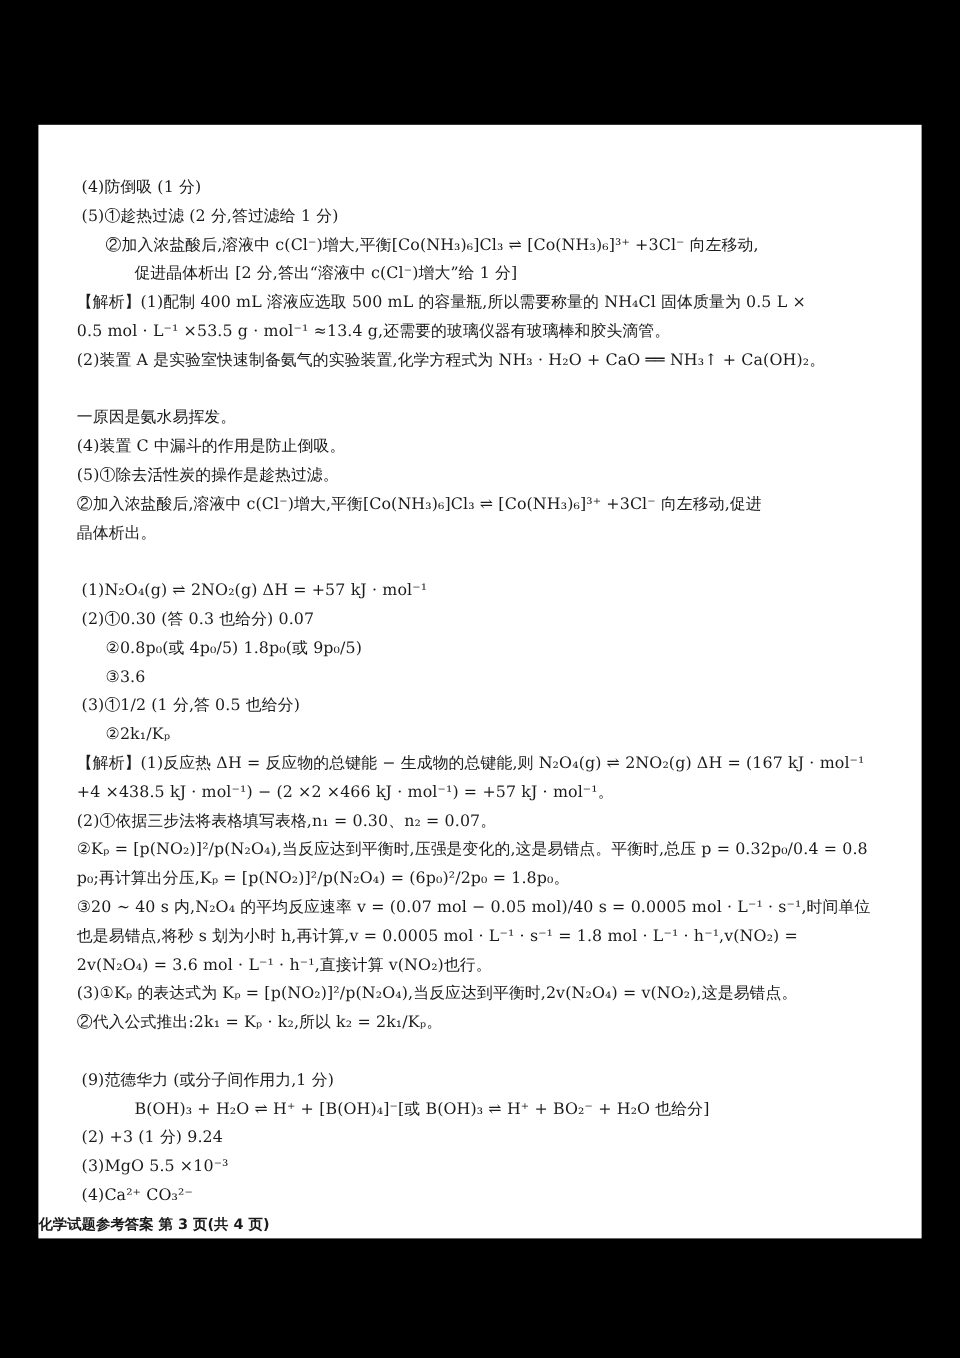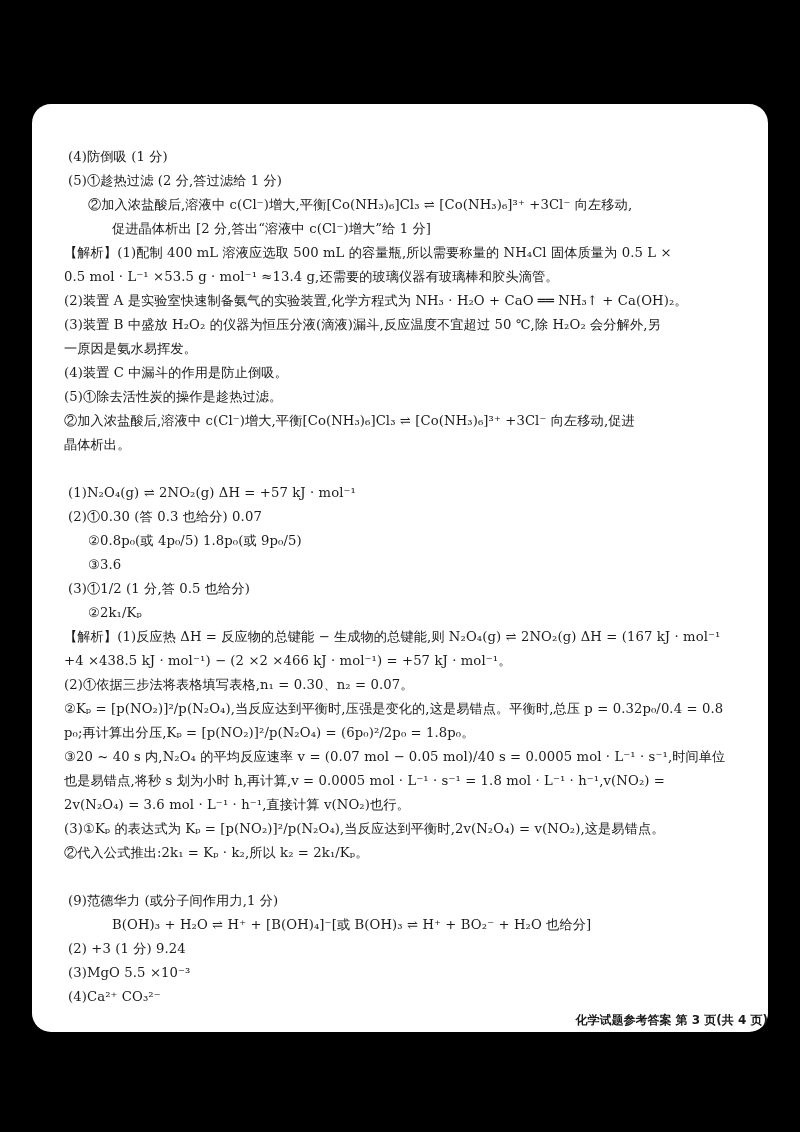--- a/index.html
+++ b/index.html
@@ -2,47 +2,46 @@
 <html><head>
   <meta charset="utf-8">
   <style>
     html, body { margin: 0; padding: 0; }
     body {
       width: 800px; height: 1132px; background: #000; position: relative; overflow: hidden;
       font-family: "DejaVu Serif", "Liberation Serif", serif;
     }
     .page {
       position: absolute; left: 32px; top: 104px; width: 736px; height: 928px;
-      background: #fff; color: #1a1a1a; border-radius: 19px;
+      background: #fff; color: #1a1a1a;
     }
     .line {
       position: absolute; white-space: nowrap; font-size: 13.2px; line-height: 18px;
       letter-spacing: 0.1px;
     }
     .i0 { left: 32px; }
     .i1 { left: 36px; }
     .i2 { left: 56px; }
     .i3 { left: 80px; text-align: center; }
     .footer {
-      position: absolute; left: 0; width: 736px; text-align: right;
+      position: absolute; left: 0; width: 736px; text-align: left;
       font-family: "DejaVu Sans", "Liberation Sans", sans-serif; font-weight: bold; font-size: 12px;
     }
   </style>
 </head>
 <body>
 
 <div class="page">
   <div class="line i1" style="top:44px">(4)防倒吸 (1 分)</div>
   <div class="line i1" style="top:68px">(5)①趁热过滤 (2 分,答过滤给 1 分)</div>
   <div class="line i2" style="top:92px">②加入浓盐酸后,溶液中 c(Cl⁻)增大,平衡[Co(NH₃)₆]Cl₃ ⇌ [Co(NH₃)₆]³⁺ +3Cl⁻ 向左移动,</div>
   <div class="line i3" style="top:116px">促进晶体析出 [2 分,答出“溶液中 c(Cl⁻)增大”给 1 分]</div>
   <div class="line i0" style="top:140px">【解析】(1)配制 400 mL 溶液应选取 500 mL 的容量瓶,所以需要称量的 NH₄Cl 固体质量为 0.5 L ×</div>
   <div class="line i0" style="top:164px">0.5 mol · L⁻¹ ×53.5 g · mol⁻¹ ≈13.4 g,还需要的玻璃仪器有玻璃棒和胶头滴管。</div>
   <div class="line i0" style="top:188px">(2)装置 A 是实验室快速制备氨气的实验装置,化学方程式为 NH₃ · H₂O + CaO ══ NH₃↑ + Ca(OH)₂。</div>
-  <div class="line i0" style="top:212px">(3)装置 B 中盛放 H₂O₂ 的仪器为恒压分液(滴液)漏斗,反应温度不宜超过 50 ℃,除 H₂O₂ 会分解外,另</div>
   <div class="line i0" style="top:236px">一原因是氨水易挥发。</div>
   <div class="line i0" style="top:260px">(4)装置 C 中漏斗的作用是防止倒吸。</div>
   <div class="line i0" style="top:284px">(5)①除去活性炭的操作是趁热过滤。</div>
   <div class="line i0" style="top:308px">②加入浓盐酸后,溶液中 c(Cl⁻)增大,平衡[Co(NH₃)₆]Cl₃ ⇌ [Co(NH₃)₆]³⁺ +3Cl⁻ 向左移动,促进</div>
   <div class="line i0" style="top:332px">晶体析出。</div>
   <div class="line i1" style="top:380px">(1)N₂O₄(g) ⇌ 2NO₂(g)   ΔH = +57 kJ · mol⁻¹</div>
   <div class="line i1" style="top:404px">(2)①0.30 (答 0.3 也给分)      0.07</div>
   <div class="line i2" style="top:428px">②0.8p₀(或 4p₀/5)      1.8p₀(或 9p₀/5)</div>
   <div class="line i2" style="top:452px">③3.6</div>
   <div class="line i1" style="top:476px">(3)①1/2 (1 分,答 0.5 也给分)</div>

